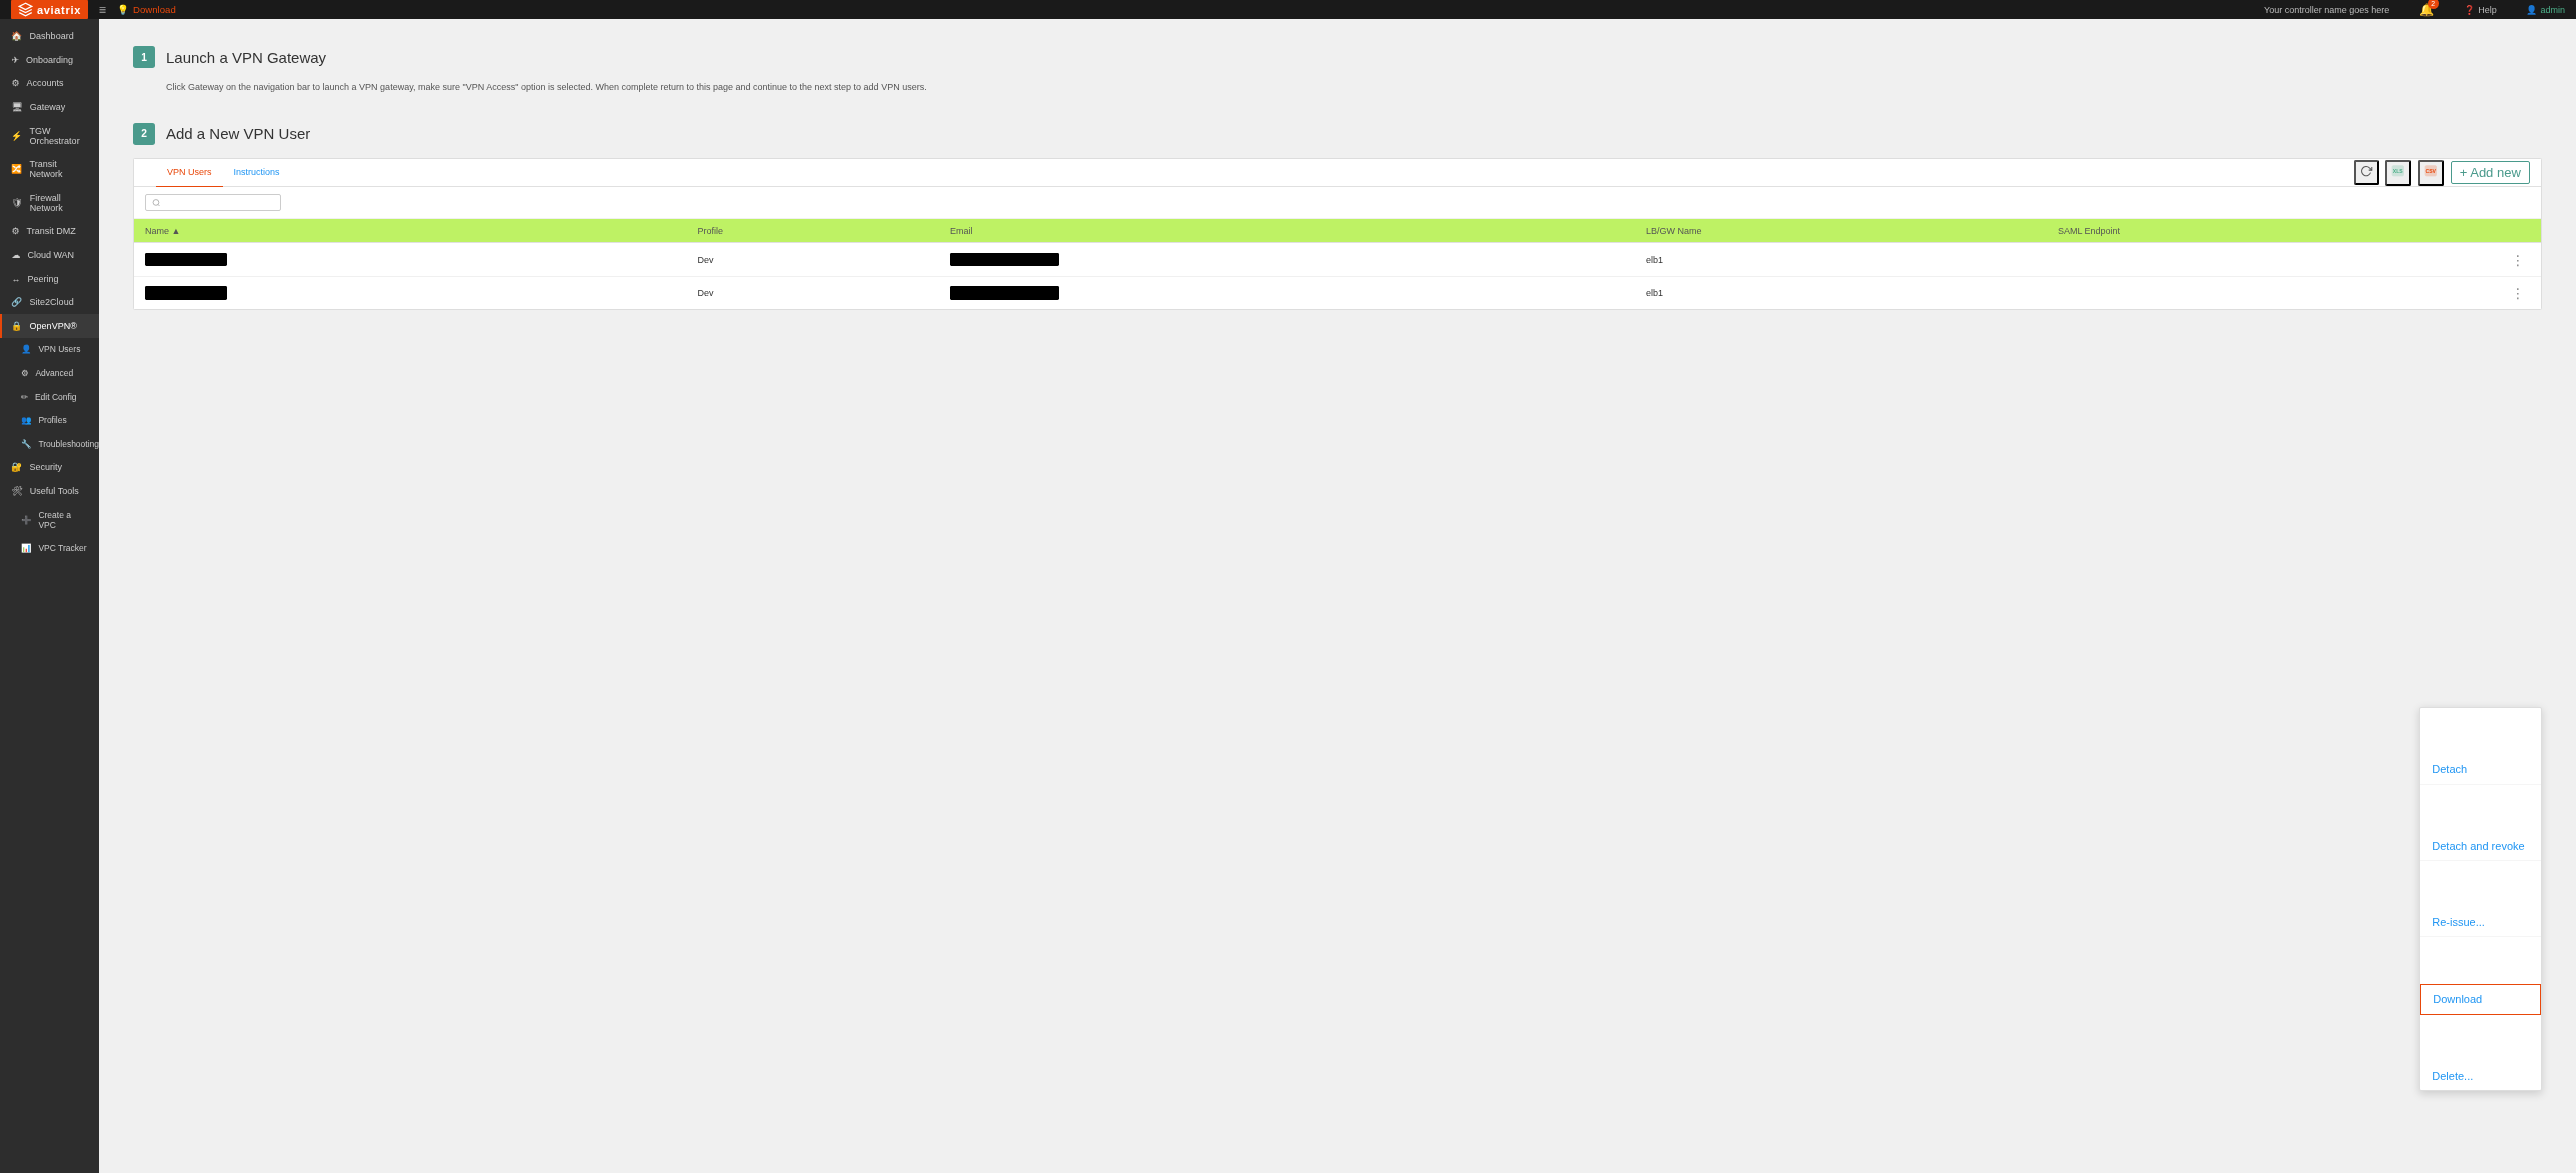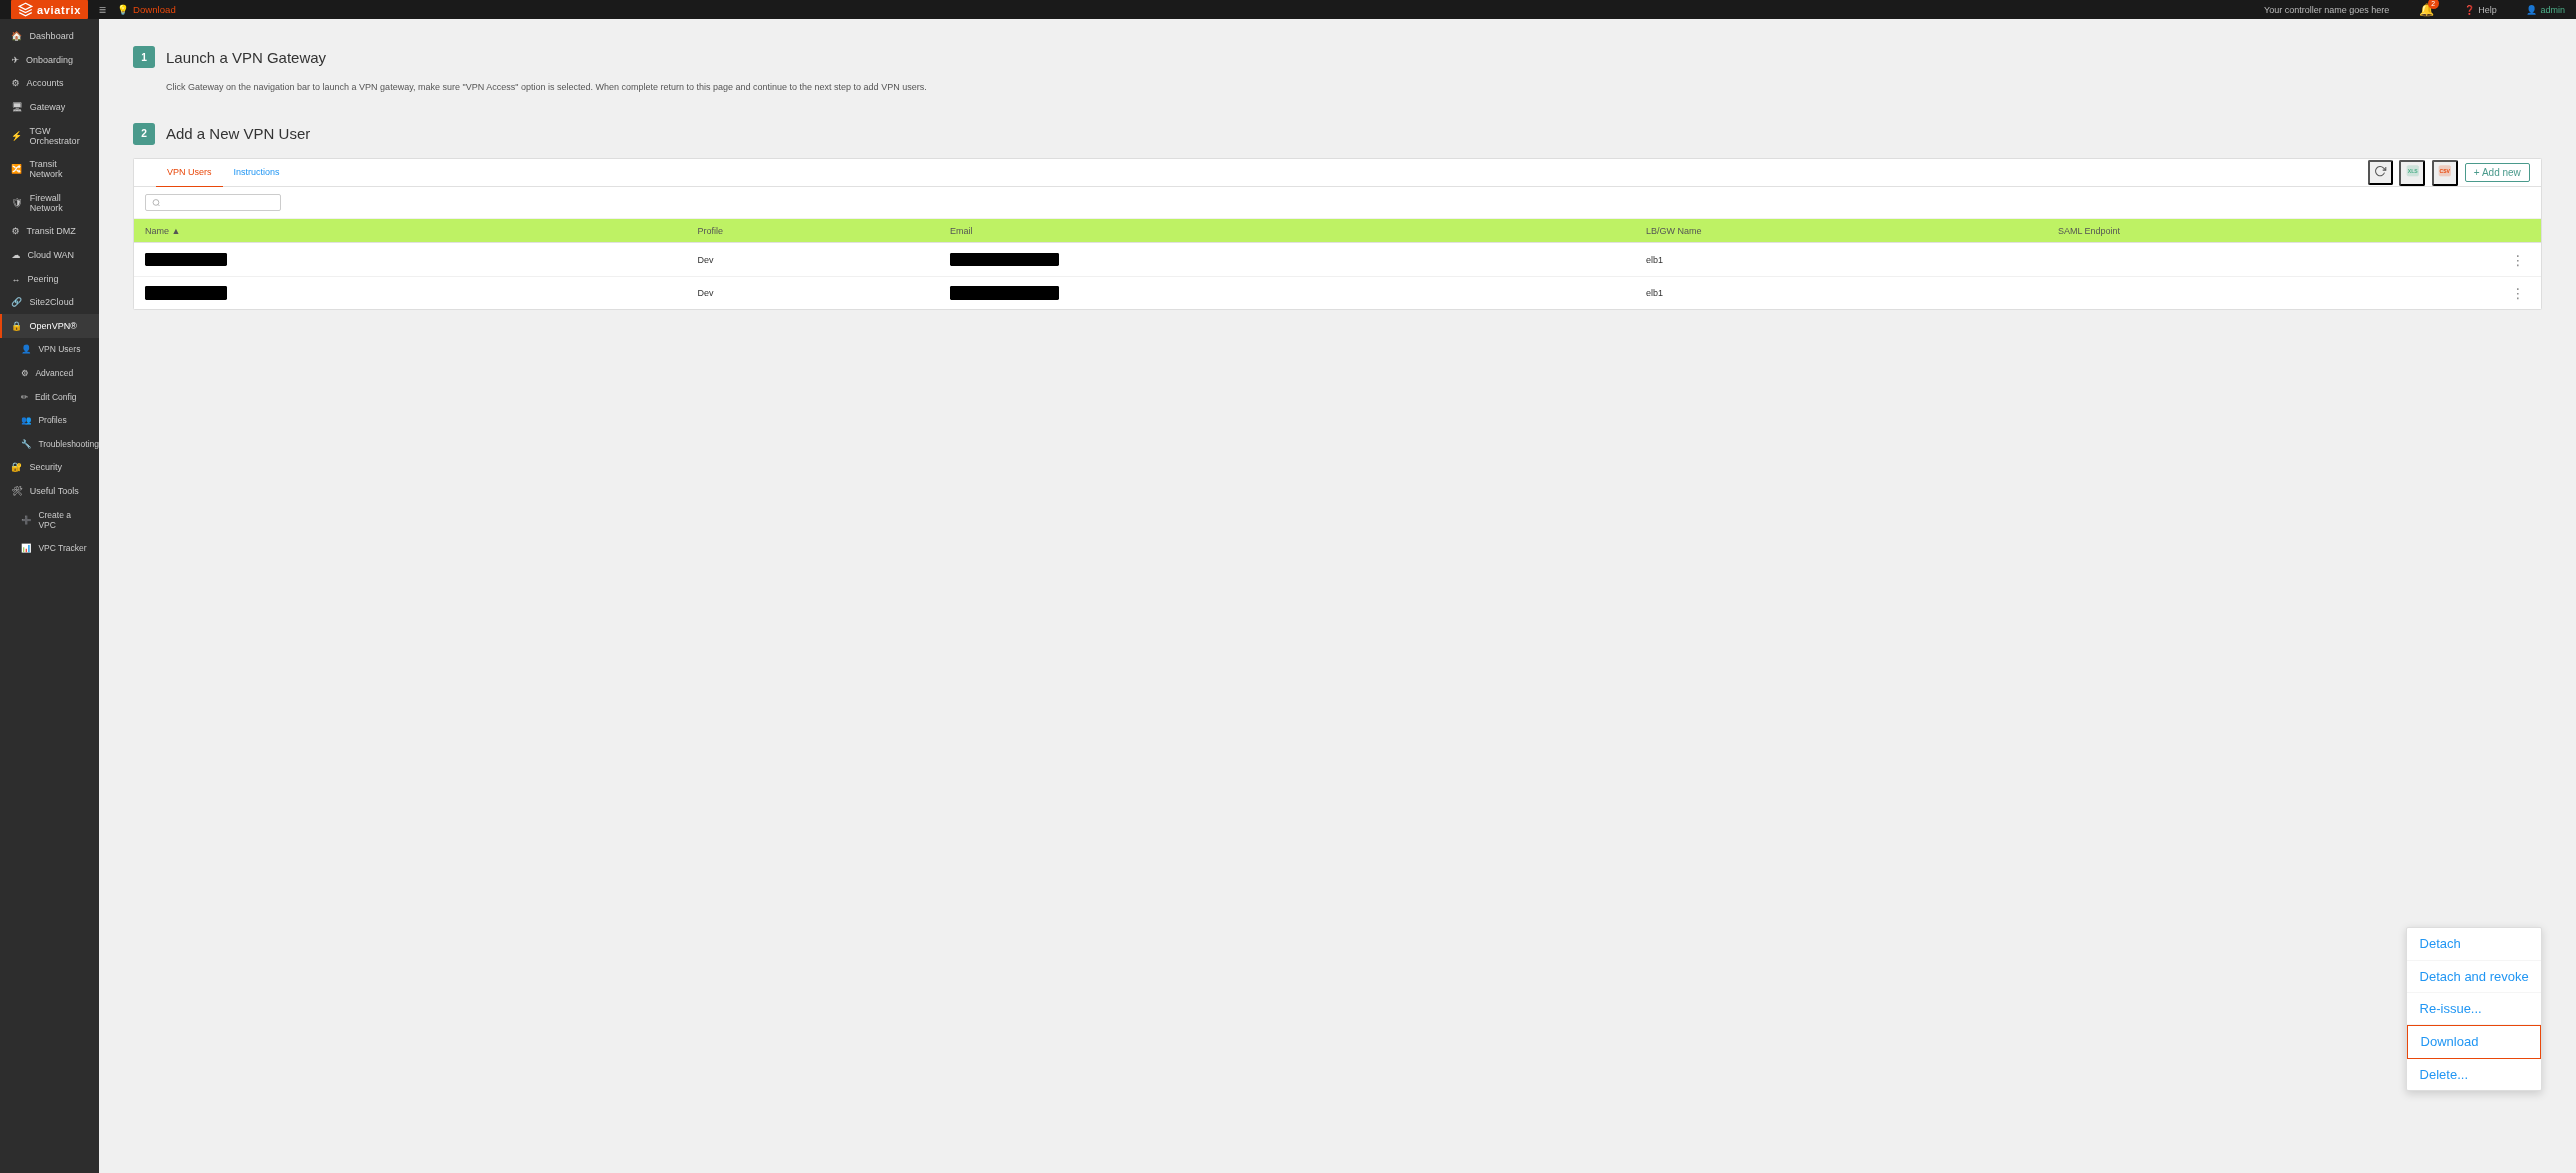--- a/index.html
+++ b/index.html
@@ -124,21 +124,21 @@
     .toolbar-btn {
       cursor: pointer;
       padding: 2.7px 4.1px;
       font-size: 12.3px;
       color: #666;
       border-radius: 2px;
     }
     .add-new-btn {
       background: none; border: 0.7px solid #4a9a8c; color: #4a9a8c;
       padding: 3.4px 8.2px; border-radius: 2px; cursor: pointer;
-      font-size: 10px;
+      font-size: 13px;
     }
 
     
     .data-table { width: 100%; border-collapse: collapse; }
     .data-table th {
       text-align: left; padding: 6.8px 11px;
       font-size: 9px; color: #555; font-weight: 500;
       border-bottom: 0.7px solid #e0e0e0;
       background: #bef264;
     }
@@ -168,23 +168,24 @@
       background: white;
       border: 0.7px solid #ddd;
       border-radius: 2px;
       box-shadow: 0 2.7px 8.2px rgba(0,0,0,0.15);
       min-width: 123px;
       z-index: 100;
     }
     .context-menu-item {
       padding: 8.2px 12.3px;
       cursor: pointer;
-      font-size: 13px;
+      font-size: 11px;
       color: #2196f3;
       border-bottom: 0.7px solid #f5f5f5;
+      margin-top: 47px;
     }
     .context-menu-item:last-child { border-bottom: none; }
     .context-menu-item.download-item {
       border: 1.4px solid #e8470a;
       color: #2196f3;
     }
 
     
     .sidebar::-webkit-scrollbar { width: 2.7px; }
     .sidebar::-webkit-scrollbar-thumb { background: #555; }

